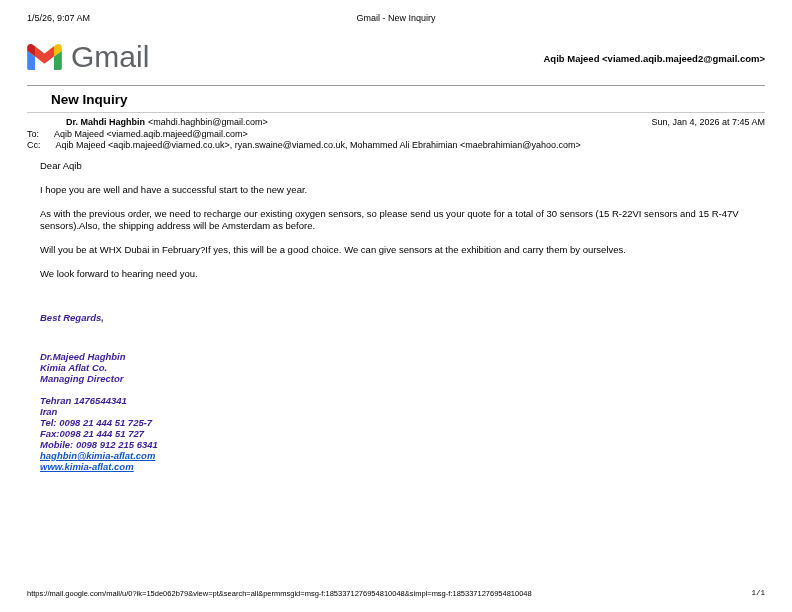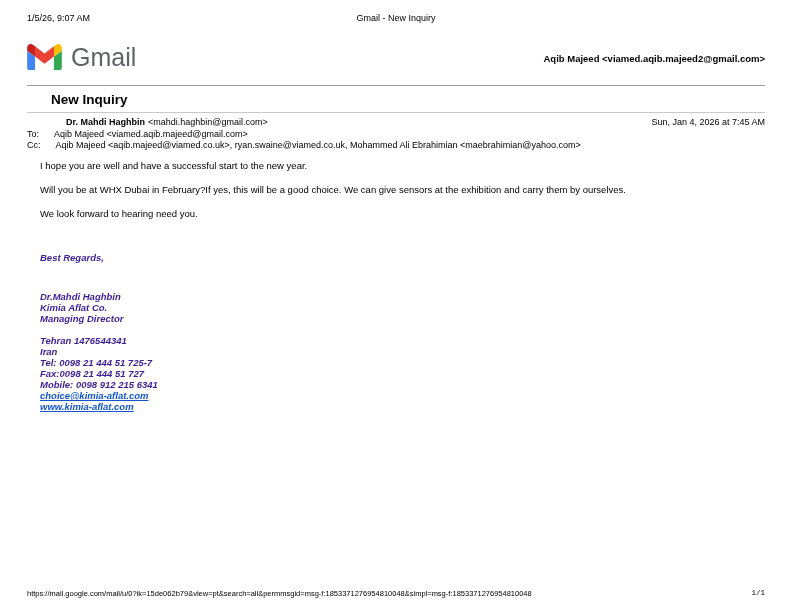--- a/index.html
+++ b/index.html
@@ -15,21 +15,21 @@
 
   
   .print-header { position:absolute; top:13px; left:27px; right:27px; height:12px; font-size:9px; color:#000; }
   .ph-date { position:absolute; left:0; top:0; white-space:nowrap; }
   .ph-title { position:absolute; left:0; right:0; top:0; text-align:center; white-space:nowrap; }
 
   
   .masthead { position:absolute; top:44px; left:27px; right:27px; height:30px; }
   .logo { display:flex; align-items:center; gap:9px; }
   .logo svg { width:35px; height:26px; display:block; }
-  .logo-text { font-size:25px; color:#5f6368; line-height:26px; }
+  .logo-text { font-size:30px; color:#5f6368; line-height:26px; }
   .account { position:absolute; right:0; top:9px; font-weight:bold; font-size:9.5px; white-space:nowrap; }
 
   .rule { position:absolute; top:85px; left:27px; right:27px; border-top:1px solid #999; }
 
   .subject { position:absolute; top:92px; left:27px; font-size:13.5px; font-weight:bold;padding-left:24px; }
   .subject-rule { position:absolute; top:112px; left:27px; right:27px; border-top:1px solid #c9c9c9; }
 
   
   .meta { position:absolute; top:117px; left:27px; right:27px; font-size:9px; line-height:11.5px; }
   .from-row { position:relative; white-space:nowrap;margin-left:39px; }
@@ -89,39 +89,41 @@
     </div>
     <div class="to-row">
       <span class="meta-label">To:</span><span>Aqib Majeed &lt;viamed.aqib.majeed@gmail.com&gt;</span>
     </div>
     <div class="cc-row">
       <span class="meta-label">Cc:</span><span>Aqib Majeed &lt;aqib.majeed@viamed.co.uk&gt;, ryan.swaine@viamed.co.uk, Mohammed Ali Ebrahimian &lt;maebrahimian@yahoo.com&gt;</span>
     </div>
   </div>
 
   <div class="mail-body">
+    <p>Dear Aqib</p>
     <p>I hope you are well and have a successful start to the new year.</p>
+    <p>As with the previous order, we need to recharge our existing oxygen sensors, so please send us your quote for a total of 30 sensors (15 R-22VI sensors and 15 R-47V sensors).Also, the shipping address will be Amsterdam as before.</p>
     <p>Will you be at WHX Dubai in February?If yes, this will be a good choice. We can give sensors at the exhibition and carry them by ourselves.</p>
     <p>We look forward to hearing need you.</p>
 
     <div class="spacer-a"></div>
     <div class="sig purple">Best Regards,</div>
     <div class="spacer-b"></div>
 
     <div class="sig">
-      <div class="purple">Dr.Mahdi Haghbin</div>
+      <div class="purple">Dr.Majeed Haghbin</div>
       <div class="purple">Kimia Aflat Co.</div>
       <div class="purple">Managing Director</div>
       <div class="sig-blank"></div>
       <div class="purple">Tehran 1476544341</div>
       <div class="purple">Iran</div>
       <div class="purple">Tel: 0098 21 444 51 725-7</div>
       <div class="purple">Fax:0098 21 444 51 727</div>
       <div class="purple">Mobile: 0098 912 215 6341</div>
-      <div><a class="link">choice@kimia-aflat.com</a></div>
+      <div><a class="link">haghbin@kimia-aflat.com</a></div>
       <div><a class="link">www.kimia-aflat.com</a></div>
     </div>
   </div>
 
   <div class="print-footer">
     <span class="pf-url">https://mail.google.com/mail/u/0?ik=15de062b79&amp;view=pt&amp;search=all&amp;permmsgid=msg-f:1853371276954810048&amp;simpl=msg-f:1853371276954810048</span>
     <span class="pf-page">1/1</span>
   </div>
 
 </div>

